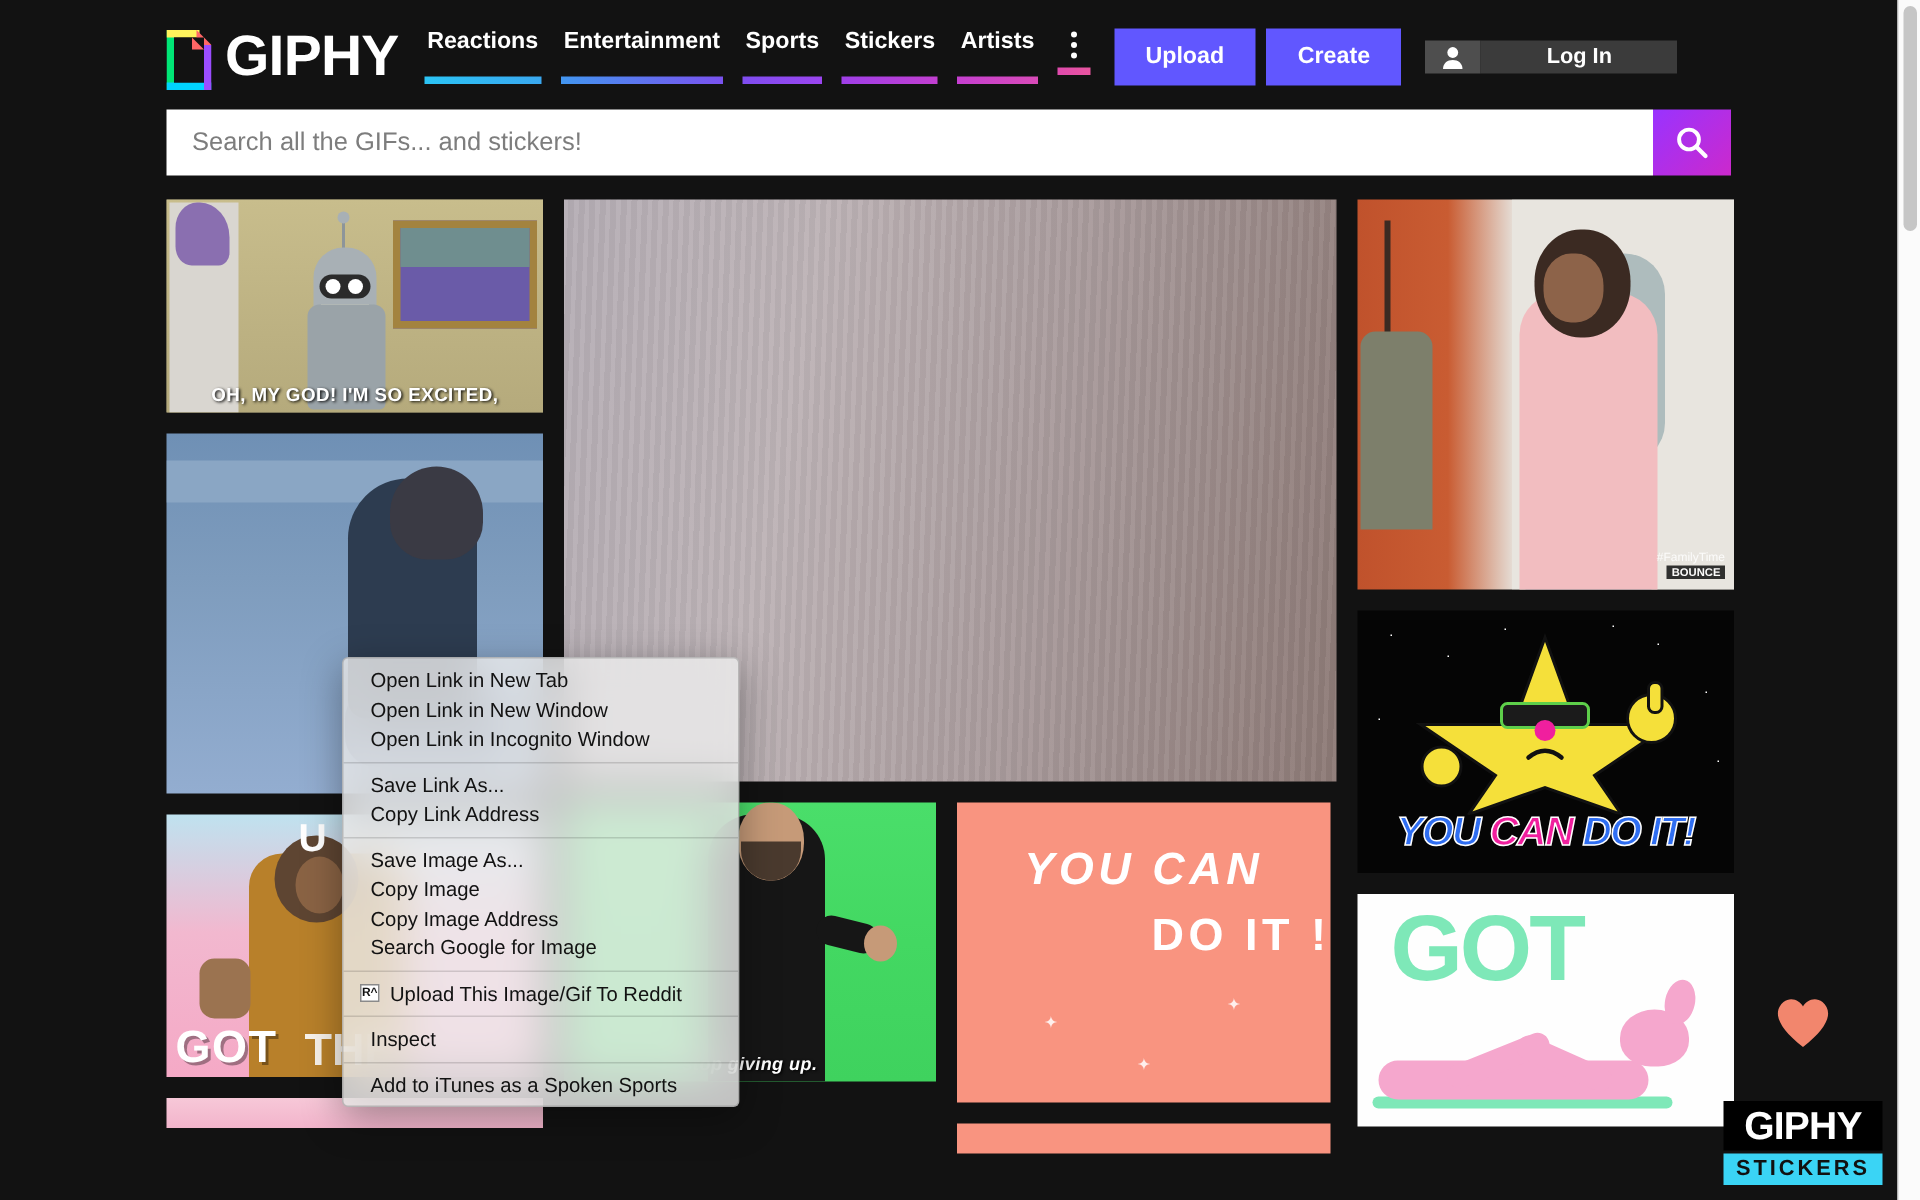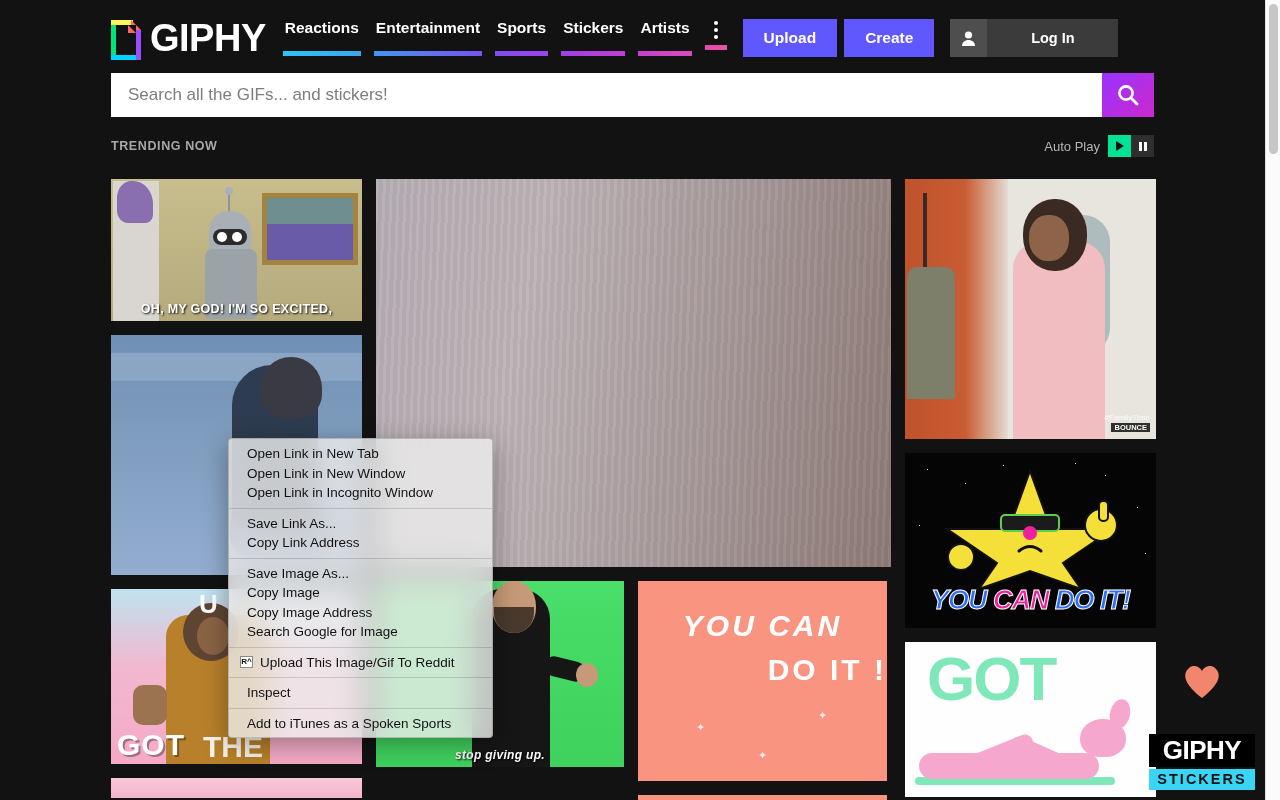--- a/index.html
+++ b/index.html
@@ -46,21 +46,21 @@
   .dots { display: flex; flex-direction: column; gap: 3px; align-items: center; padding-top: 1px; }
   .dots i { width: 4px; height: 4px; background: #fff; border-radius: 50%; display: block; }
 
   .header-actions { display: flex; align-items: center; gap: 7px; margin-left: 16px; }
   .btn-primary {
     height: 38px; padding: 0 21px; background: #6157ff; color: #fff;
     font-size: 15.5px; font-weight: bold; border: 0; cursor: pointer;
     display: flex; align-items: center; justify-content: center;
     font-family: "Liberation Sans", sans-serif;
   }
-  .login-group { display: flex; height: 38px; margin-left: 9px; cursor: pointer; }
+  .login-group { display: flex; height: 22px; margin-left: 9px; cursor: pointer; }
   .avatar-box {
     width: 37px; background: #4e4e4e; display: flex; align-items: center; justify-content: center;
   }
   .login-box {
     width: 131px; background: #3b3b3b; color: #fff; font-size: 14.5px; font-weight: bold;
     display: flex; align-items: center; justify-content: center;
   }
 
   
   .search-row { display: flex; height: 44px; margin-top: 1px; }
@@ -307,37 +307,20 @@
       <div class="search-row">
         <input class="search-input" value="" placeholder="Search all the GIFs... and stickers!" style="">
         <button class="search-btn">
           <svg width="24" height="24" viewBox="0 0 24 24">
             <circle cx="10" cy="10" r="6.6" fill="none" stroke="#fff" stroke-width="2.6"></circle>
             <line x1="15" y1="15" x2="21" y2="21" stroke="#fff" stroke-width="2.8" stroke-linecap="round"></line>
           </svg>
         </button>
       </div>
 
-      <div class="trending-bar">
-        <div class="trending-title">TRENDING NOW</div>
-        <div class="autoplay">
-          <div class="autoplay-label">Auto Play</div>
-          <div class="ap-btns">
-            <div class="ap-play">
-              <svg width="9" height="10" viewBox="0 0 9 10">
-                  <polygon points="1,0 9,5 1,10" fill="#111"></polygon>
-                </svg>
-            </div>
-            <div class="ap-pause">
-              <i></i>
-                <i></i>
-            </div>
-          </div>
-        </div>
-      </div>
 
       <div class="grid">
 
         <div class="col col-1">
 
           <div class="tile t-futurama">
             <div class="fut-wall"></div>
             <div class="fut-prof">
                 <div class="fut-prof-head"></div>
               </div>

